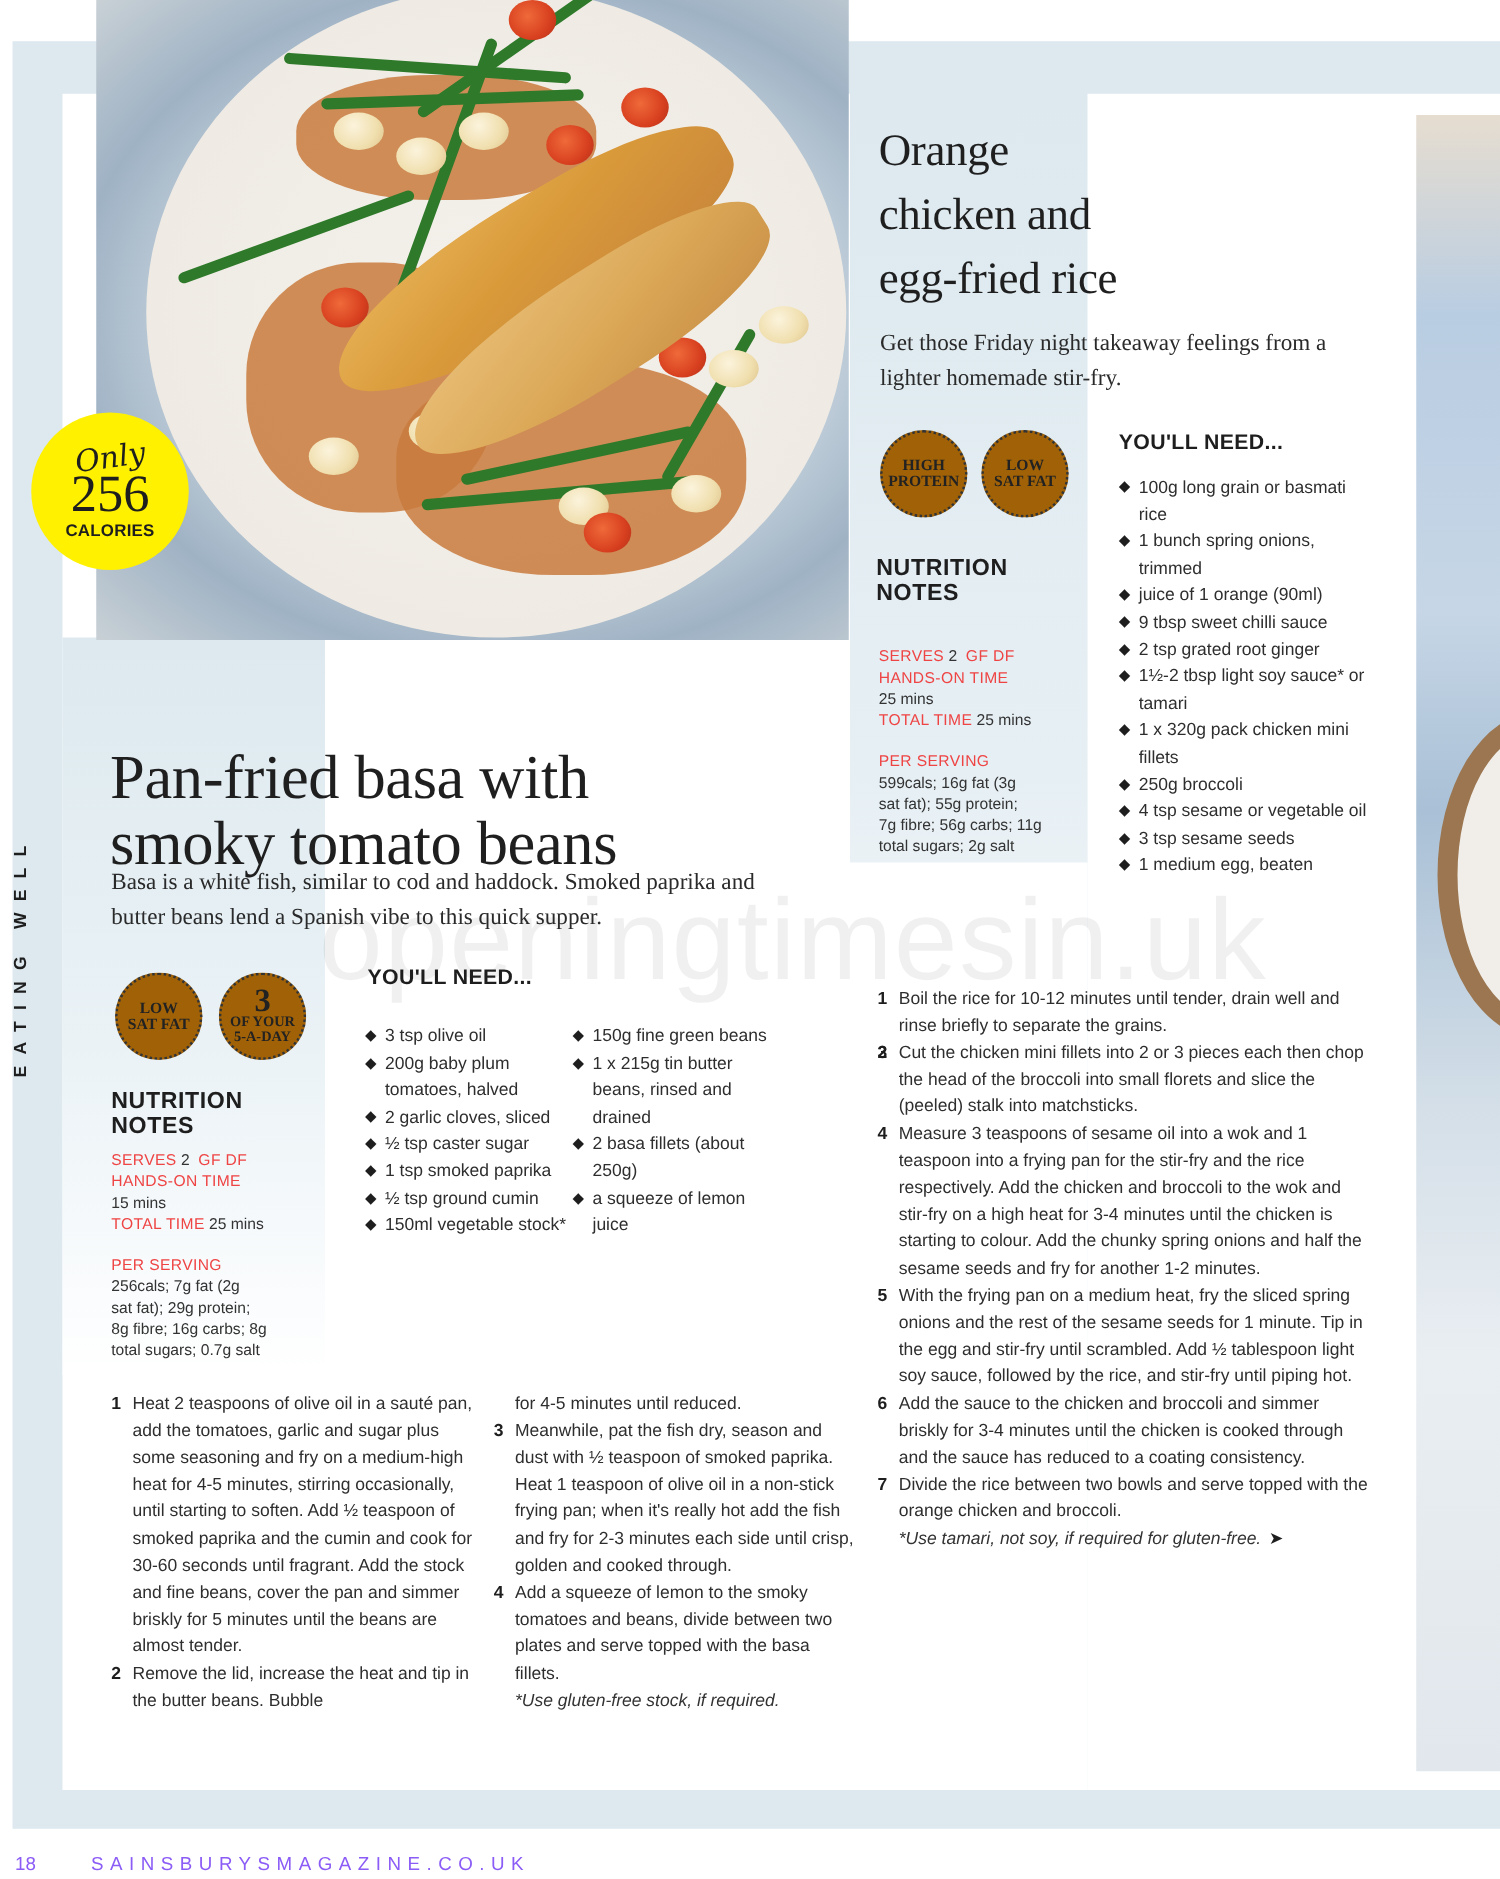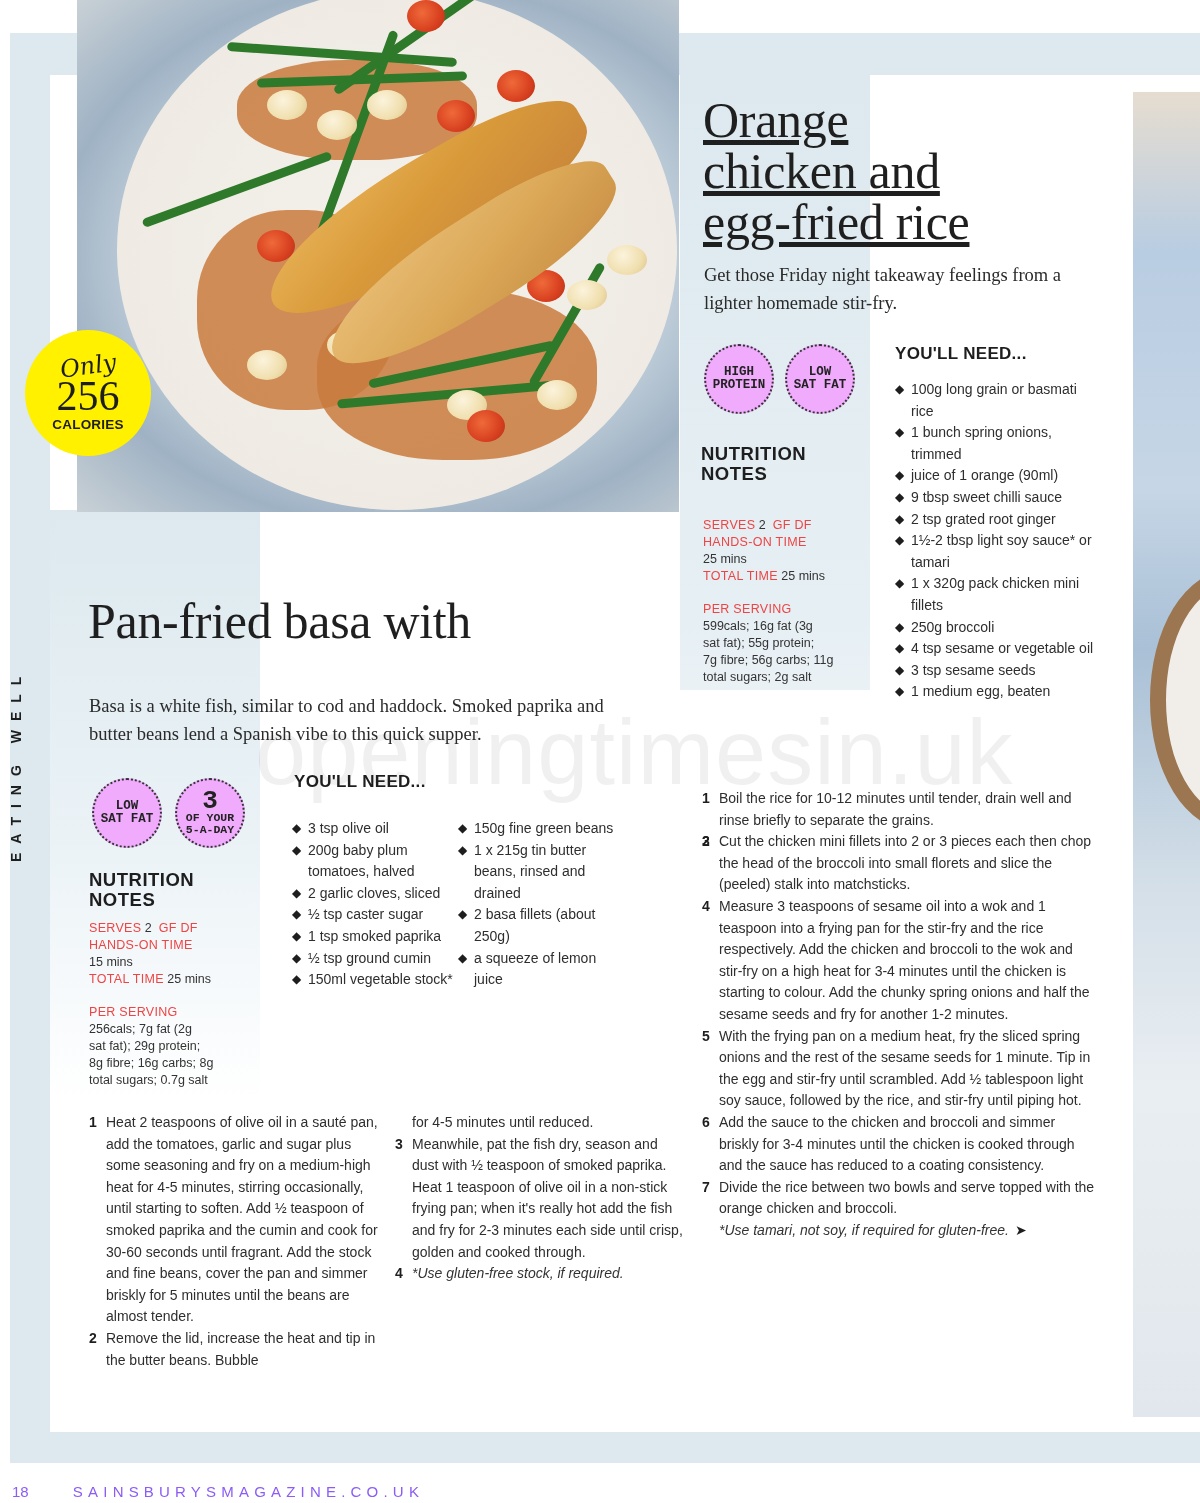--- a/index.html
+++ b/index.html
@@ -41,29 +41,29 @@
   .bowl-rim { position: absolute; left: 1150px; top: 570px; width: 160px; height: 260px; border-radius: 50%;
               border: 16px solid #9b7650; background: #f1eee9; }
 
   
   .side-label { position: absolute; left: 8px; top: 862px; transform: rotate(-90deg); transform-origin: left top;
                 font-family: "Liberation Sans", sans-serif; font-weight: bold; font-size: 14px; letter-spacing: 9px; color: #1e1e1e; white-space: nowrap; }
 
   
   .title { position: absolute; font-family: "Liberation Serif", serif; color: #1f1f1f; font-weight: normal; }
   .title-left { left: 88px; top: 595px; font-size: 50px; line-height: 53px; letter-spacing: -0.3px; }
-  .title-right { left: 703px; top: 95px; font-size: 50px; line-height: 51px; letter-spacing: -0.3px; text-decoration: underline; }
+  .title-right { left: 703px; top: 95px; font-size: 36px; line-height: 51px; letter-spacing: -0.3px; }
   .intro { position: absolute; font-family: "Liberation Serif", serif; font-size: 18.5px; line-height: 28px; color: #2a2a2a; }
   .intro-left { left: 89px; top: 692px; width: 560px; }
   .intro-right { left: 704px; top: 261px; width: 360px; }
 
   
   .badge { position: absolute; width: 70px; height: 70px; border-radius: 50%; border: 2px dotted #333;
-           background: #f0abfc; display: flex; flex-direction: column; align-items: center; justify-content: center;
-           font-family: Liberation Mono, monospace; font-weight: bold; font-size: 12.5px; line-height: 13px; color: #222; text-align: center; }
+           background: #a16207; display: flex; flex-direction: column; align-items: center; justify-content: center;
+           font-family: Liberation Serif, serif; font-weight: bold; font-size: 12.5px; line-height: 13px; color: #222; text-align: center; }
   .badge .big { font-size: 26px; line-height: 22px; font-weight: 900; }
   .badge .sm { font-size: 11.5px; line-height: 12px; }
 
   
   .nut-head { position: absolute; font-family: "Liberation Sans", sans-serif; font-weight: bold; font-size: 18.5px; line-height: 20px; letter-spacing: 0.5px; color: #1e1e1e; }
   .nut-block { position: absolute; font-family: "Liberation Sans", sans-serif; font-size: 12.5px; line-height: 17px; color: #333; }
   .nut-block b { font-weight: normal; color: #ef4444; letter-spacing: 0.3px; }
   .nut-block .gap { height: 16px; }
 
   
@@ -201,20 +201,21 @@
   <li><span class="num">3</span><span>Cut the chicken mini fillets into 2 or 3 pieces each then chop the head of the broccoli into small florets and slice the (peeled) stalk into matchsticks.</span></li>
   <li><span class="num">4</span><span>Measure 3 teaspoons of sesame oil into a wok and 1 teaspoon into a frying pan for the stir-fry and the rice respectively. Add the chicken and broccoli to the wok and stir-fry on a high heat for 3-4 minutes until the chicken is starting to colour. Add the chunky spring onions and half the sesame seeds and fry for another 1-2 minutes.</span></li>
   <li><span class="num">5</span><span>With the frying pan on a medium heat, fry the sliced spring onions and the rest of the sesame seeds for 1 minute. Tip in the egg and stir-fry until scrambled. Add ½ tablespoon light soy sauce, followed by the rice, and stir-fry until piping hot.</span></li>
   <li><span class="num">6</span><span>Add the sauce to the chicken and broccoli and simmer briskly for 3-4 minutes until the chicken is cooked through and the sauce has reduced to a coating consistency.</span></li>
   <li><span class="num">7</span><span>Divide the rice between two bowls and serve topped with the orange chicken and broccoli.</span></li>
   <div class="note"><span>*Use tamari, not soy, if required for gluten-free.</span><span class="arrow">➤</span></div>
 </ol>
 
 <h1 class="title title-left">
   <span>Pan-fried basa with</span><br>
+  <span>smoky tomato beans</span>
 </h1>
 <p class="intro intro-left">Basa is a white fish, similar to cod and haddock. Smoked paprika and butter beans lend a Spanish vibe to this quick supper.</p>
 
 <div class="badge" style="left:92px;top:778px;">
   <span>LOW</span>
   <span>SAT FAT</span>
 </div>
 <div class="badge" style="left:175px;top:778px;">
   <span class="big">3</span>
   <span class="sm">OF YOUR</span>
@@ -255,20 +256,20 @@
   <li>a squeeze of lemon juice</li>
 </ul>
 
 <ol class="method" style="left:89px;top:1112px;width:290px;">
   <li><span class="num">1</span><span>Heat 2 teaspoons of olive oil in a sauté pan, add the tomatoes, garlic and sugar plus some seasoning and fry on a medium-high heat for 4-5 minutes, stirring occasionally, until starting to soften. Add ½ teaspoon of smoked paprika and the cumin and cook for 30-60 seconds until fragrant. Add the stock and fine beans, cover the pan and simmer briskly for 5 minutes until the beans are almost tender.</span></li>
   <li><span class="num">2</span><span>Remove the lid, increase the heat and tip in the butter beans. Bubble</span></li>
 </ol>
 <ol class="method" style="left:395px;top:1112px;width:290px;">
   <div class="cont">for 4-5 minutes until reduced.</div>
   <li><span class="num">3</span><span>Meanwhile, pat the fish dry, season and dust with ½ teaspoon of smoked paprika. Heat 1 teaspoon of olive oil in a non-stick frying pan; when it's really hot add the fish and fry for 2-3 minutes each side until crisp, golden and cooked through.</span></li>
-  <li><span class="num">4</span></li>
+  <li><span class="num">4</span><span>Add a squeeze of lemon to the smoky tomatoes and beans, divide between two plates and serve topped with the basa fillets.</span></li>
   <div class="note">*Use gluten-free stock, if required.</div>
 </ol>
 
 <div class="footer">
   <span class="page">18</span>
   <span class="site">SAINSBURYSMAGAZINE.CO.UK</span>
 </div>
 
 </body></html>

